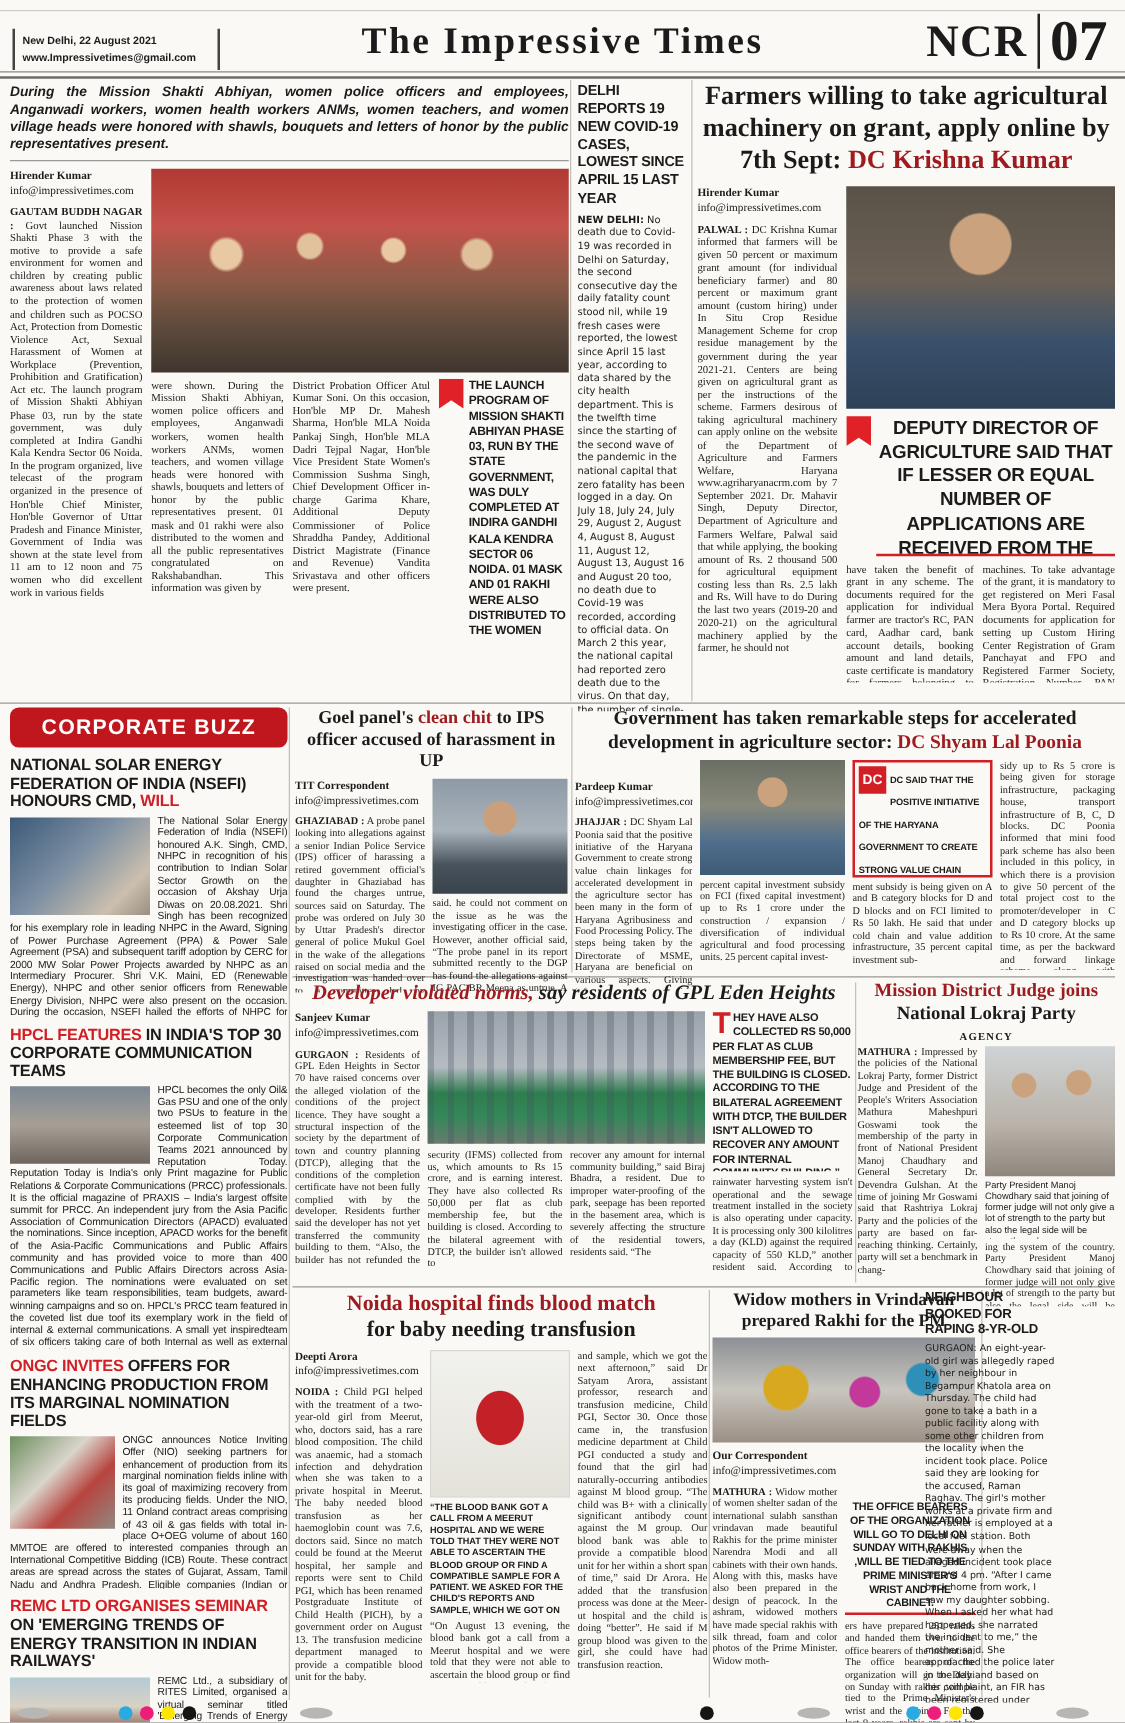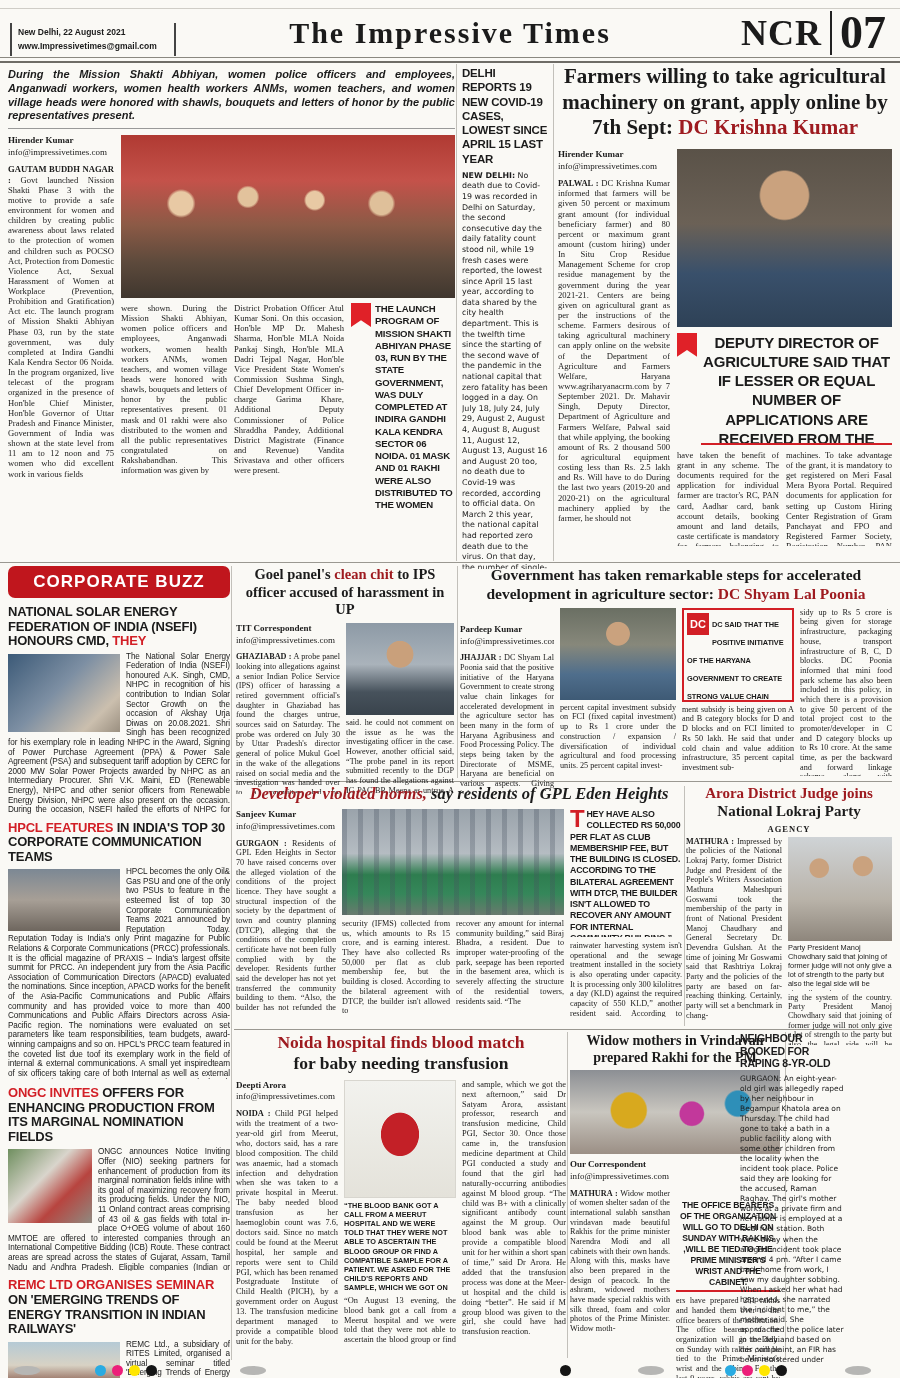--- a/index.html
+++ b/index.html
@@ -290,21 +290,21 @@
   <div class="rule-h" style="top:781px;left:234px;width:658px;"></div>
   <div class="rule-v" style="left:684px;top:786px;height:240px;"></div>
   <div class="rule-h" style="top:1029px;left:234px;width:658px;"></div>
   <div class="rule-v" style="left:567px;top:1032px;height:326px;"></div>
   <div class="rule-v" style="left:785px;top:1032px;height:326px;"></div>
 
   <div class="abs" id="cbuzz">
     <div class="cb-banner">CORPORATE BUZZ</div>
 
     <div class="cb-art">
-      <div class="cb-head"><span>NATIONAL SOLAR ENERGY FEDERATION OF INDIA (NSEFI) HONOURS CMD, </span><span class="brightred">THEY</span></div>
+      <div class="cb-head"><span>NATIONAL SOLAR ENERGY FEDERATION OF INDIA (NSEFI) HONOURS CMD, </span><span class="brightred">WILL</span></div>
       <div class="cb-body cbh-nsefi">
         <span class="ph cb-ph ph-nsefi"></span><span>The National Solar Energy Federation of India (NSEFI) honoured A.K. Singh, CMD, NHPC in recognition of his contribution to Indian Solar Sector Growth on the occasion of Akshay Urja Diwas on 20.08.2021. Shri Singh has been recognized for his exemplary role in leading NHPC in the Award, Signing of Power Purchase Agreement (PPA) &amp; Power Sale Agreement (PSA) and subsequent tariff adoption by CERC for 2000 MW Solar Power Projects awarded by NHPC as an Intermediary Procurer. Shri V.K. Maini, ED (Renewable Energy), NHPC and other senior officers from Renewable Energy Division, NHPC were also present on the occasion. During the occasion, NSEFI hailed the efforts of NHPC for development of Solar Power Projects and also discussed issues prevailing in RE sector and the future road map with respect to NHPC's role.</span>
       </div>
     </div>
 
     <div class="cb-art">
       <div class="cb-head"><span class="brightred">HPCL FEATURES</span><span> IN INDIA'S TOP 30 CORPORATE COMMUNICATION TEAMS</span></div>
       <div class="cb-body cbh-hpcl">
         <span class="ph cb-ph ph-hpcl"></span><span>HPCL becomes the only Oil&amp; Gas PSU and one of the only two PSUs to feature in the esteemed list of top 30 Corporate Communication Teams 2021 announced by Reputation Today. Reputation Today is India's only Print magazine for Public Relations &amp; Corporate Communications (PRCC) professionals. It is the official magazine of PRAXIS – India's largest offsite summit for PRCC. An independent jury from the Asia Pacific Association of Communication Directors (APACD) evaluated the nominations. Since inception, APACD works for the benefit of the Asia-Pacific Communications and Public Affairs community and has provided voice to more than 400 Communications and Public Affairs Directors across Asia-Pacific region. The nominations were evaluated on set parameters like team responsibilities, team budgets, award-winning campaigns and so on. HPCL's PRCC team featured in the coveted list due toof its exemplary work in the field of internal &amp; external communications. A small yet inspiredteam of six officers taking care of both Internal as well as external communications of a Maharatna PSU spread across the length &amp; breadth of the Country having over 9000 employees.</span>
       </div>
@@ -386,21 +386,21 @@
       </div>
       <div class="d-c4">
         <div class="pq d-pq">THEY HAVE ALSO COLLECTED RS 50,000 PER FLAT AS CLUB MEMBERSHIP FEE, BUT THE BUILDING IS CLOSED. ACCORDING TO THE BILATERAL AGREEMENT WITH DTCP, THE BUILDER ISN'T ALLOWED TO RECOVER ANY AMOUNT FOR INTERNAL COMMUNITY BUILDING,” SAID BIRAJ BHADRA, A RESIDENT.</div>
         <div class="d-c4t col body-txt" style="font-size:8.2px;">rainwater harvesting system isn't operational and the sewage treatment installed in the society is also operating under capacity. It is processing only 300 kilolitres a day (KLD) against the required capacity of 550 KLD,” another resident said. According to residents.</div>
       </div>
     </div>
   </div>
 
   <div class="abs" id="judge">
     <div class="headline">
-      <div class="red">Arora District Judge joins</div>
+      <div class="red">Mission District Judge joins</div>
       <div>National Lokraj Party</div>
     </div>
     <div class="j-agency">AGENCY</div>
     <div class="j-row">
       <div class="j-c1 col body-txt" style="font-size:8.2px;"><span class="lead">MATHURA :</span><span> Impressed by the policies of the National Lokraj Party, former District Judge and President of the People's Writers Association Mathura Maheshpuri Goswami took the membership of the party in front of National President Manoj Chaudhary and General Secretary Dr. Devendra Gulshan. At the time of joining Mr Goswami said that Rashtriya Lokraj Party and the policies of the party are based on far-reaching thinking. Certainly, party will set a benchmark in chang-</span></div>
       <div class="j-right">
         <div class="ph ph-judge"></div>
         <div class="j-cap">Party President Manoj Chowdhary said that joining of former judge will not only give a lot of strength to the party but also the legal side will be strengthened.</div>
         <div class="j-c2 col body-txt" style="font-size:8px;">ing the system of the country. Party President Manoj Chowdhary said that joining of former judge will not only give a lot of strength to the party but also the legal side will be strengthened.</div>
       </div>

